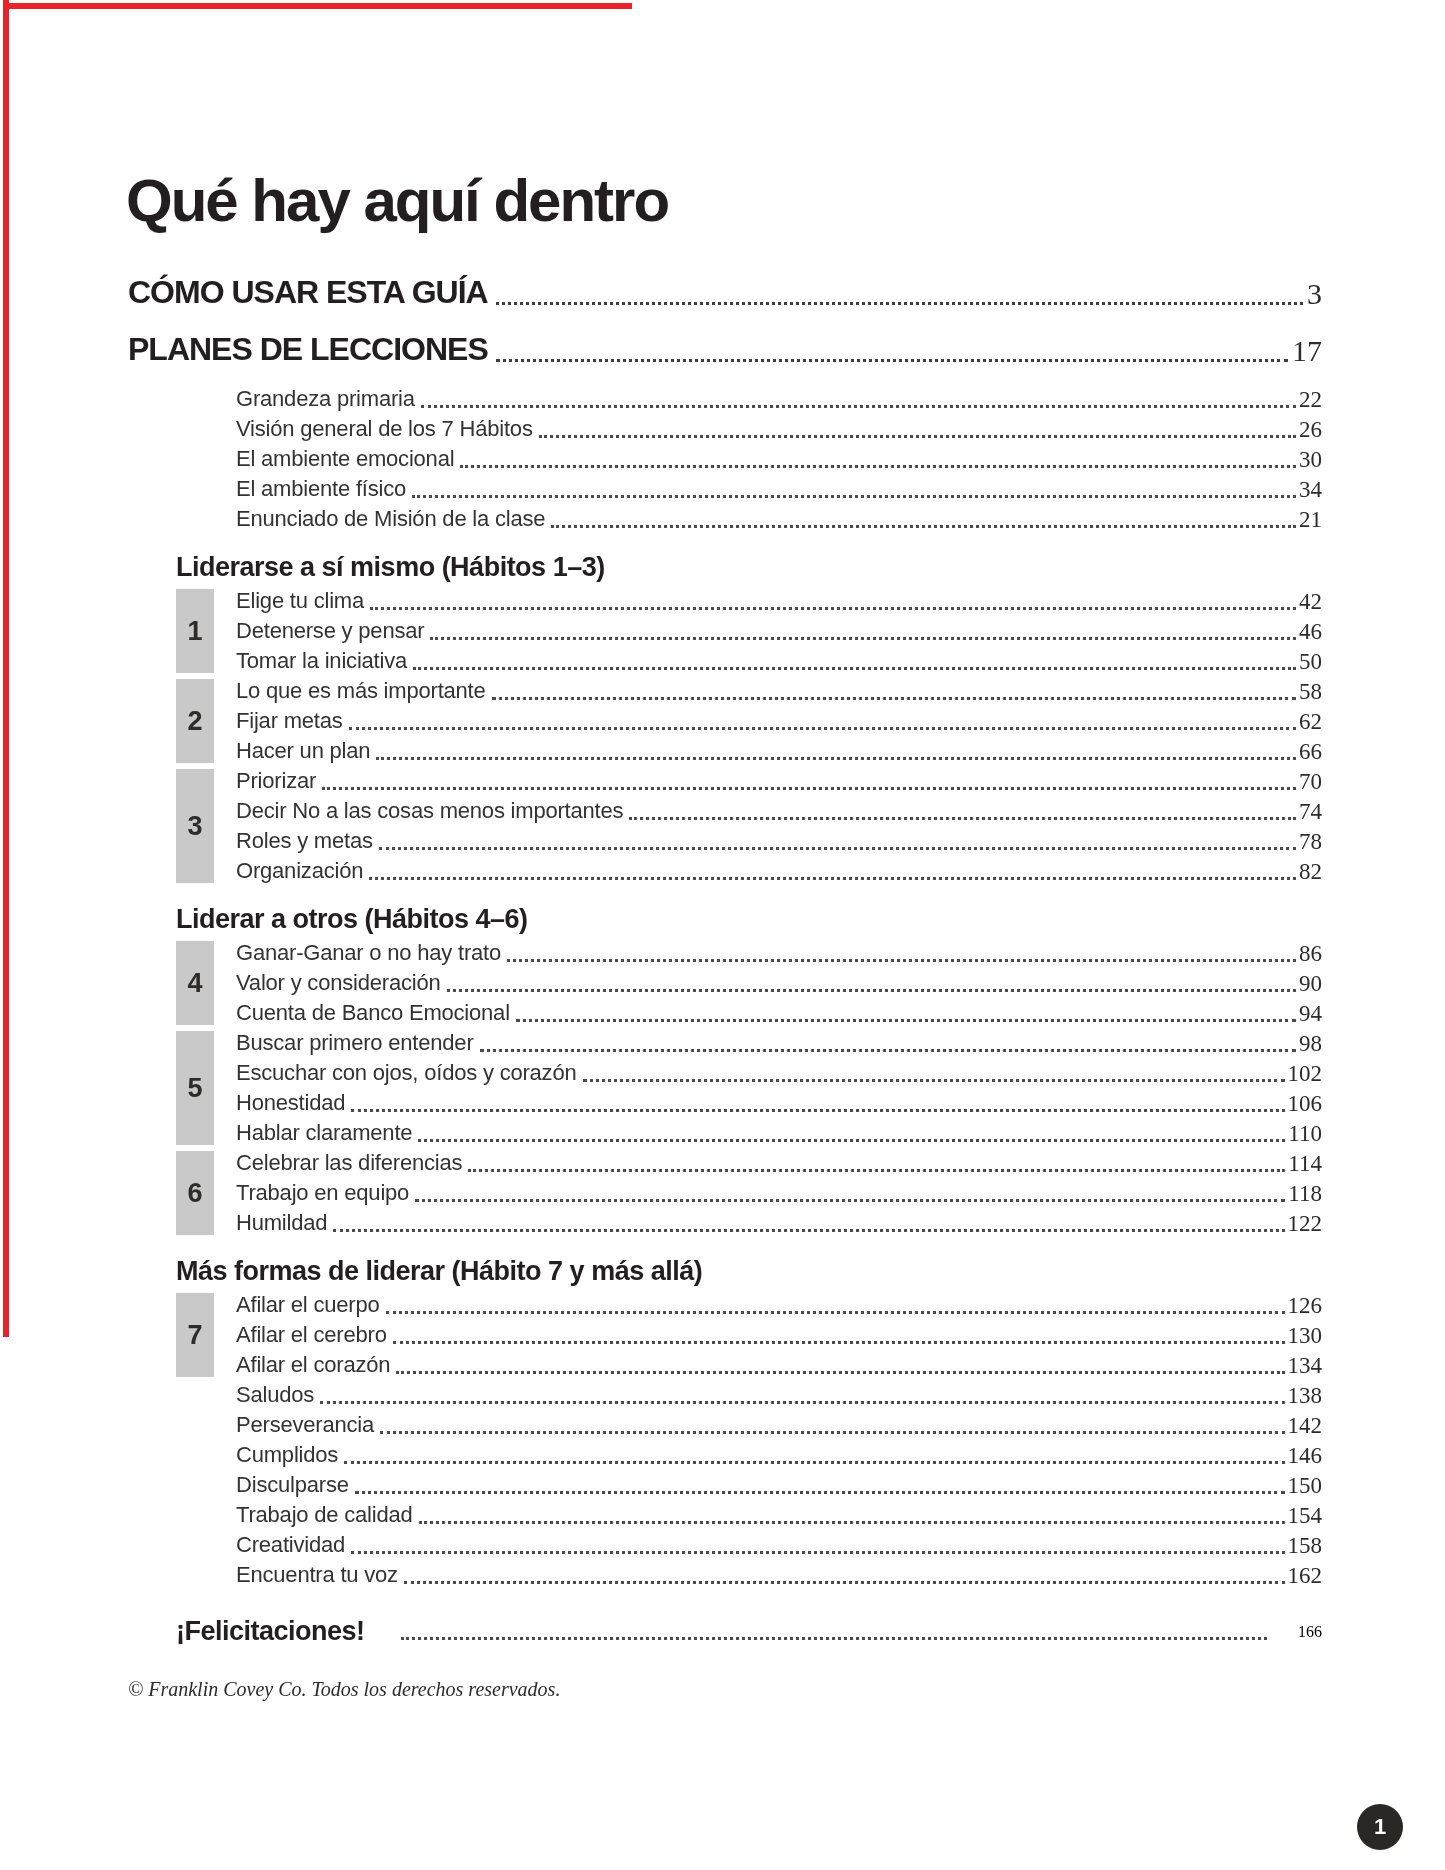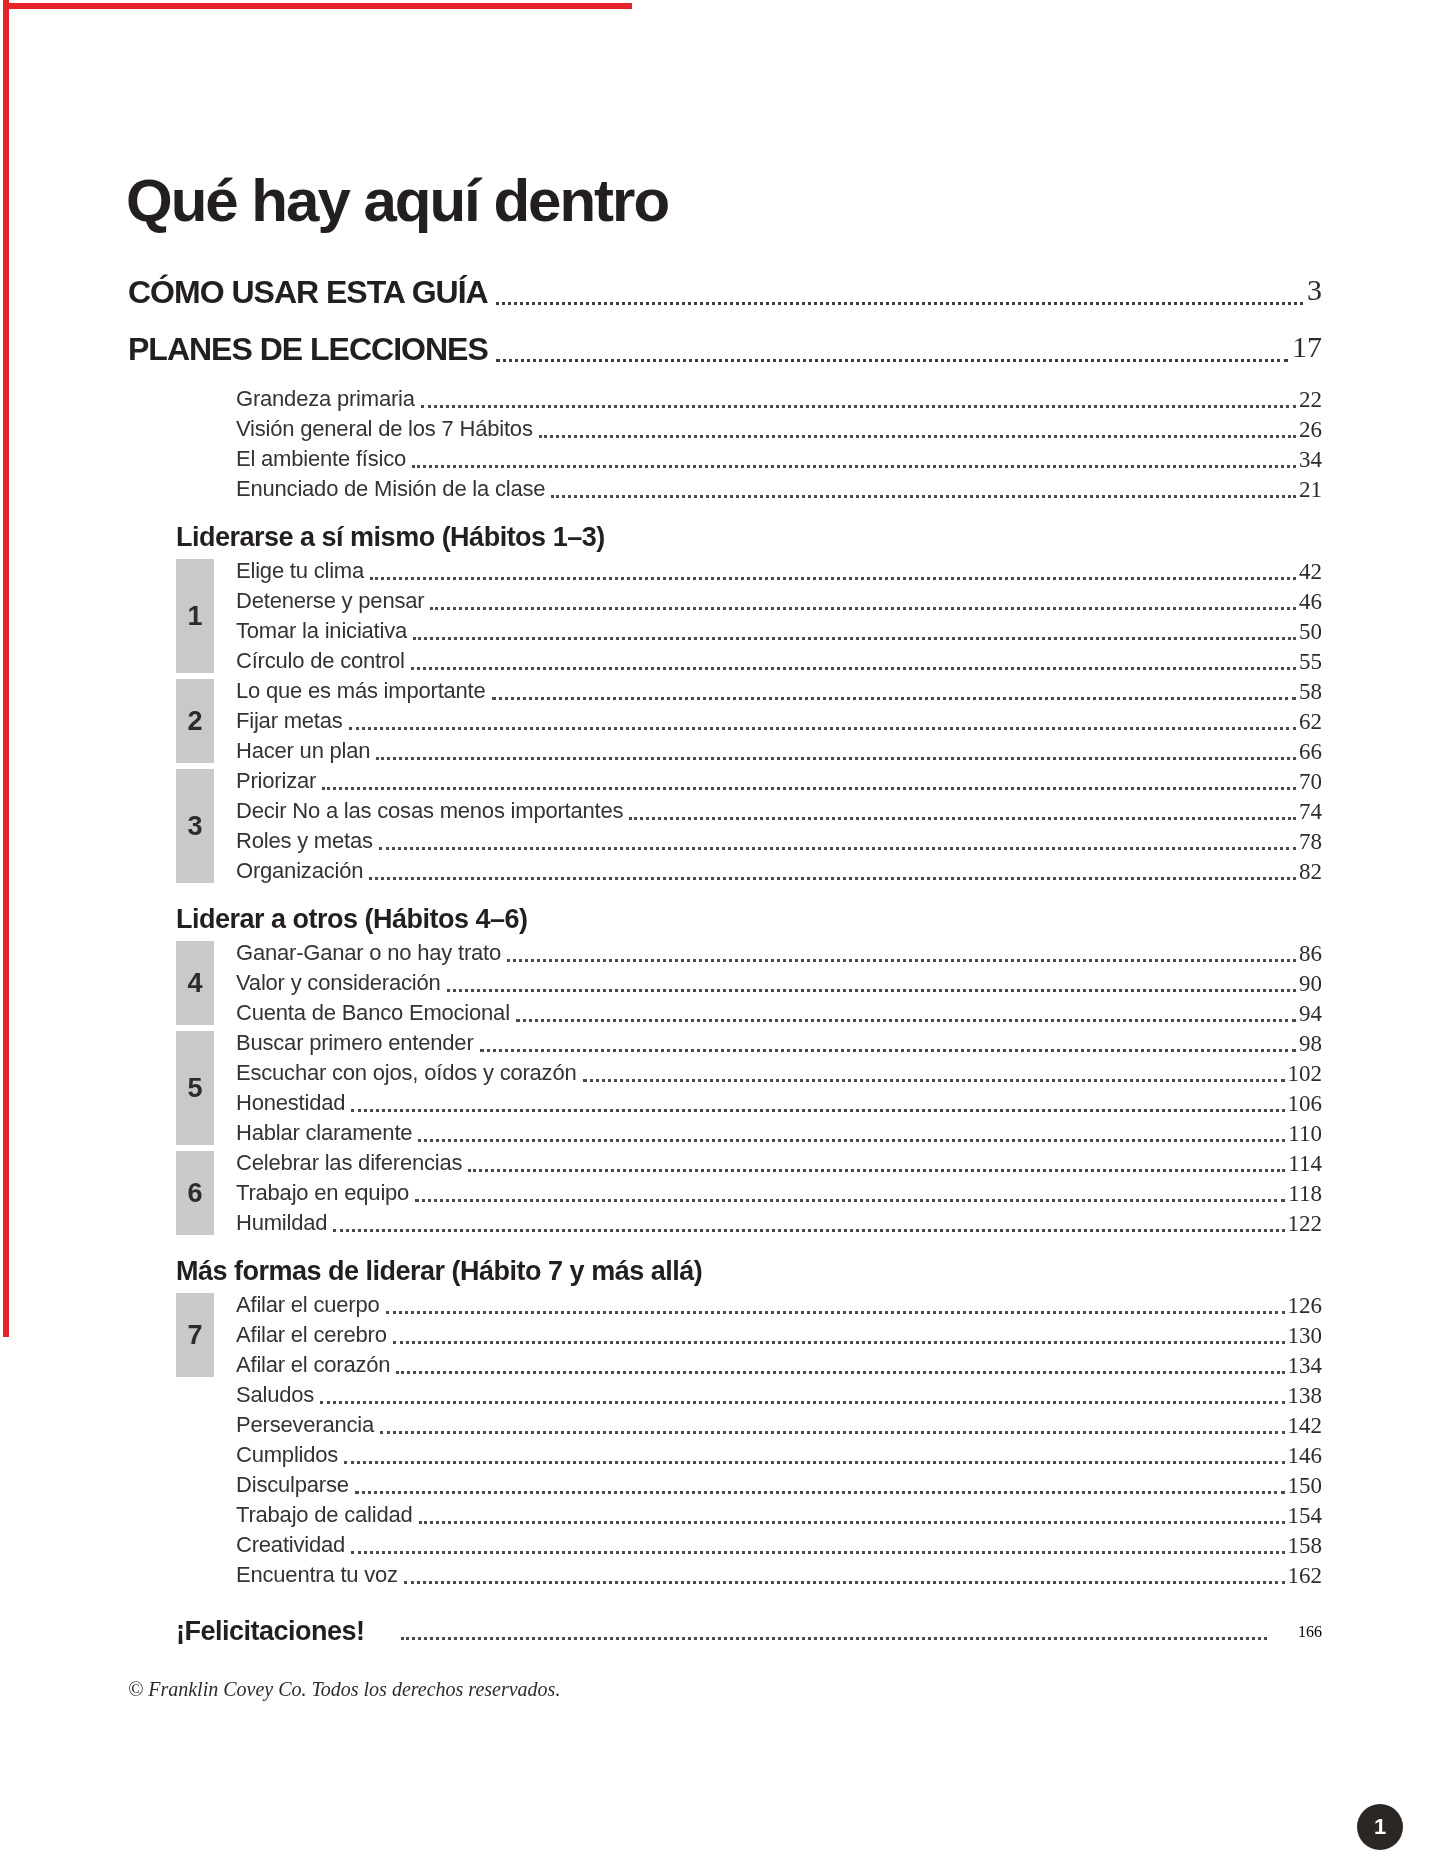--- a/index.html
+++ b/index.html
@@ -15,21 +15,21 @@
   .trim-v{position:absolute;left:3px;top:0;width:6px;height:1337px;background:var(--red,#e8232b);}
   .trim-h{position:absolute;left:3px;top:3px;width:629px;height:6px;background:var(--red,#e8232b);}
 
   .title{
     margin:170px 0 0 126px;
     font-size:60px;line-height:62px;font-weight:bold;
     letter-spacing:-2px;color:var(--ink,#231f20);
   }
 
   .toc-top{margin:38px 0 0 128px;width:1194px;}
-  .toprow{height:44px;display:flex;margin-bottom:13px;}
+  .toprow{height:44px;display:flex;align-items:flex-end;margin-bottom:13px;}
   .toprow .label{
     font-size:32px;font-weight:bold;letter-spacing:-1px;line-height:44px;
     white-space:nowrap;color:var(--ink,#231f20);
   }
   .toprow .dots{flex:1;border-bottom:3px dotted #3f3f3f;margin:0 4px 9px 8px;}
   .toprow .num{font-family:"Liberation Serif",serif;font-size:30px;line-height:40px;color:#2c2c2c;}
 
   .sections{margin:0;}
   .heading{
     margin:18px 0 4px 176px;
@@ -98,20 +98,25 @@
             <span class="label">Grandeza primaria</span>
             <span class="dots"></span>
             <span class="num">22</span>
           </div>
           <div class="row">
             <span class="label">Visión general de los 7 Hábitos</span>
             <span class="dots"></span>
             <span class="num">26</span>
           </div>
           <div class="row">
+            <span class="label">El ambiente emocional</span>
+            <span class="dots"></span>
+            <span class="num">30</span>
+          </div>
+          <div class="row">
             <span class="label">El ambiente físico</span>
             <span class="dots"></span>
             <span class="num">34</span>
           </div>
           <div class="row">
             <span class="label">Enunciado de Misión de la clase</span>
             <span class="dots"></span>
             <span class="num">21</span>
           </div>
         </div>
@@ -127,25 +132,20 @@
           </div>
           <div class="row">
             <span class="label">Detenerse y pensar</span>
             <span class="dots"></span>
             <span class="num">46</span>
           </div>
           <div class="row">
             <span class="label">Tomar la iniciativa</span>
             <span class="dots"></span>
             <span class="num">50</span>
-          </div>
-          <div class="row">
-            <span class="label">Círculo de control</span>
-            <span class="dots"></span>
-            <span class="num">55</span>
           </div>
         </div>
         <div class="group">
           <div class="badge">2</div>
           <div class="row">
             <span class="label">Lo que es más importante</span>
             <span class="dots"></span>
             <span class="num">58</span>
           </div>
           <div class="row">

